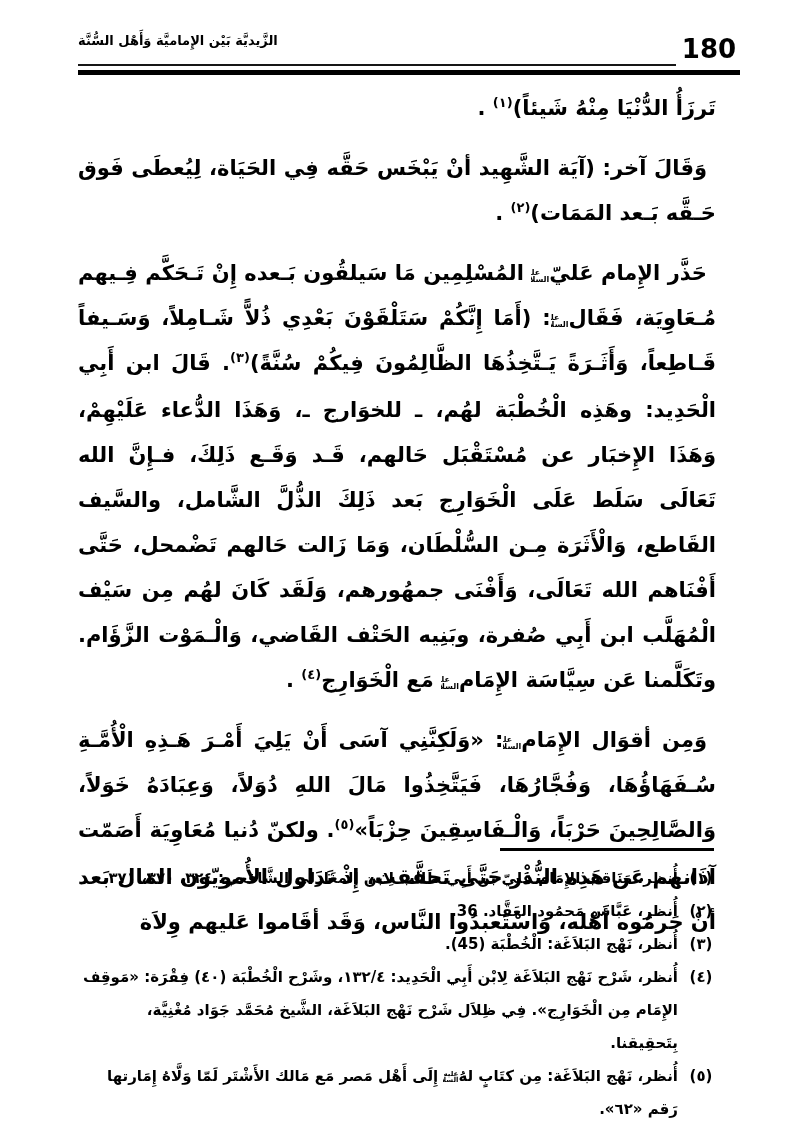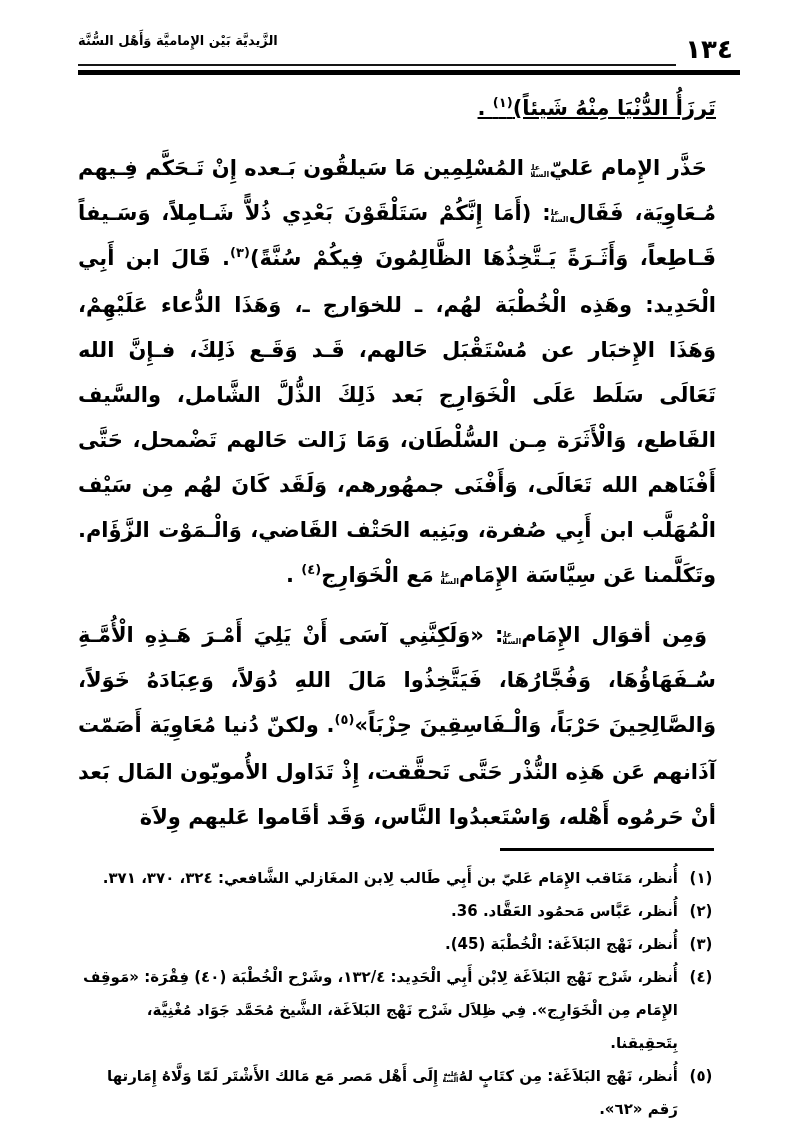--- a/index.html
+++ b/index.html
@@ -17,21 +17,21 @@
   .page-number{
     position:absolute;left:678px;top:34px;width:62px;direction:rtl;
     font-size:26px;font-weight:bold;text-align:center;line-height:30px;
   }
   
   .body-text{
     position:absolute;top:86px;left:78px;width:638px;direction:rtl;
     text-align:justify;font-size:21px;font-weight:bold;line-height:45px;
   }
   .para{margin:0 0 13px 0;text-indent:9px;}
-  .para.cont{text-indent:0;text-decoration:underline;}
+  .para.cont{text-indent:0;}
   .fnref{font-size:13px;position:relative;top:-8px;letter-spacing:-1px;}
   .hon{
     display:inline-block;width:18px;font-size:8px;line-height:7px;
     text-align:center;vertical-align:-3px;font-weight:bold;overflow:hidden;
   }
   
   .fn-sep{position:absolute;top:848px;left:500px;width:214px;height:3px;background:#000;}
   .footnotes{
     position:absolute;top:862px;left:78px;width:638px;direction:rtl;
     font-size:15px;font-weight:bold;line-height:33px;
@@ -44,24 +44,25 @@
 </head>
 <body>
 
 <div class="page">
 
   <div class="header-title">الزَّيديَّة بَيْن الإِماميَّة وَأَهْل السُّنَّة</div>
 
   <div class="rule-thin"></div>
   <div class="rule-thick"></div>
 
-  <div class="page-number">١٣٤</div>
+  <div class="page-number">180</div>
 
   <div class="body-text" id="paras">
       <p class="para cont"><span>تَرزَأُ الدُّنْيَا مِنْهُ شَيئاً)</span><span class="fnref">(١)</span><span> .</span></p>
+      <p class="para"><span>وَقَالَ آخر: (آيَة الشَّهِيد أنْ يَبْخَس حَقَّه فِي الحَيَاة، لِيُعطَى فَوق حَـقَّه بَـعد المَمَات)</span><span class="fnref">(٢)</span><span> .</span></p>
       <p class="para"><span>حَذَّر الإِمام عَليّ</span><span class="hon">عليه السلام</span><span> المُسْلِمِين مَا سَيلقُون بَـعده إِنْ تَـحَكَّم فِـيهم مُـعَاوِيَة، فَقَال</span><span class="hon">عليه السلام</span><span>: (أَمَا إِنَّكُمْ سَتَلْقَوْنَ بَعْدِي ذُلاًّ شَـامِلاً، وَسَـيفاً قَـاطِعاً، وَأَثَـرَةً يَـتَّخِذُهَا الظَّالِمُونَ فِيكُمْ سُنَّةً)</span><span class="fnref">(٣)</span><span>. قَالَ ابن أَبِي الْحَدِيد: وهَذِه الْخُطْبَة لهُم، ـ للخوَارج ـ، وَهَذَا الدُّعاء عَلَيْهِمْ، وَهَذَا الإِخبَار عن مُسْتَقْبَل حَالهم، قَـد وَقَـع ذَلِكَ، فـإِنَّ الله تَعَالَى سَلَط عَلَى الْخَوَارِج بَعد ذَلِكَ الذُّلَّ الشَّامل، والسَّيف القَاطع، وَالْأَثَرَة مِـن السُّلْطَان، وَمَا زَالت حَالهم تَضْمحل، حَتَّى أَفْنَاهم الله تَعَالَى، وَأَفْنَى جمهُورهم، وَلَقَد كَانَ لهُم مِن سَيْف الْمُهَلَّب ابن أَبِي صُفرة، وبَنِيه الحَتْف القَاضي، وَالْـمَوْت الزَّؤَام. وتَكَلَّمنا عَن سِيَّاسَة الإِمَام</span><span class="hon">عليه السلام</span><span> مَع الْخَوَارِج</span><span class="fnref">(٤)</span><span> .</span></p>
       <p class="para"><span>وَمِن أقوَال الإِمَام</span><span class="hon">عليه السلام</span><span>: «وَلَكِنَّنِي آسَى أَنْ يَلِيَ أَمْـرَ هَـذِهِ الْأُمَّـةِ سُـفَهَاؤُهَا، وَفُجَّارُهَا، فَيَتَّخِذُوا مَالَ اللهِ دُوَلاً، وَعِبَادَهُ خَوَلاً، وَالصَّالِحِينَ حَرْبَاً، وَالْـفَاسِقِينَ حِزْبَاً»</span><span class="fnref">(٥)</span><span>. ولكنّ دُنيا مُعَاوِيَة أَصَمّت آذَانهم عَن هَذِه النُّذْر حَتَّى تَحقَّقت، إِذْ تَدَاول الأُمويّون المَال بَعد أنْ حَرمُوه أَهْله، وَاسْتَعبدُوا النَّاس، وَقَد أقَاموا عَليهم وِلاَة</span></p>
     </div>
 
   <div class="fn-sep"></div>
 
   <div class="footnotes" id="fns">
       <div class="fn">
         <span class="fn-num">(١)</span>
         <span class="fn-text"><span>أُنظر، مَنَاقب الإِمَام عَليّ بن أَبِي طَالب لِابن المغَازلي الشَّافعي: ٣٢٤، ٣٧٠، ٣٧١.</span></span>

